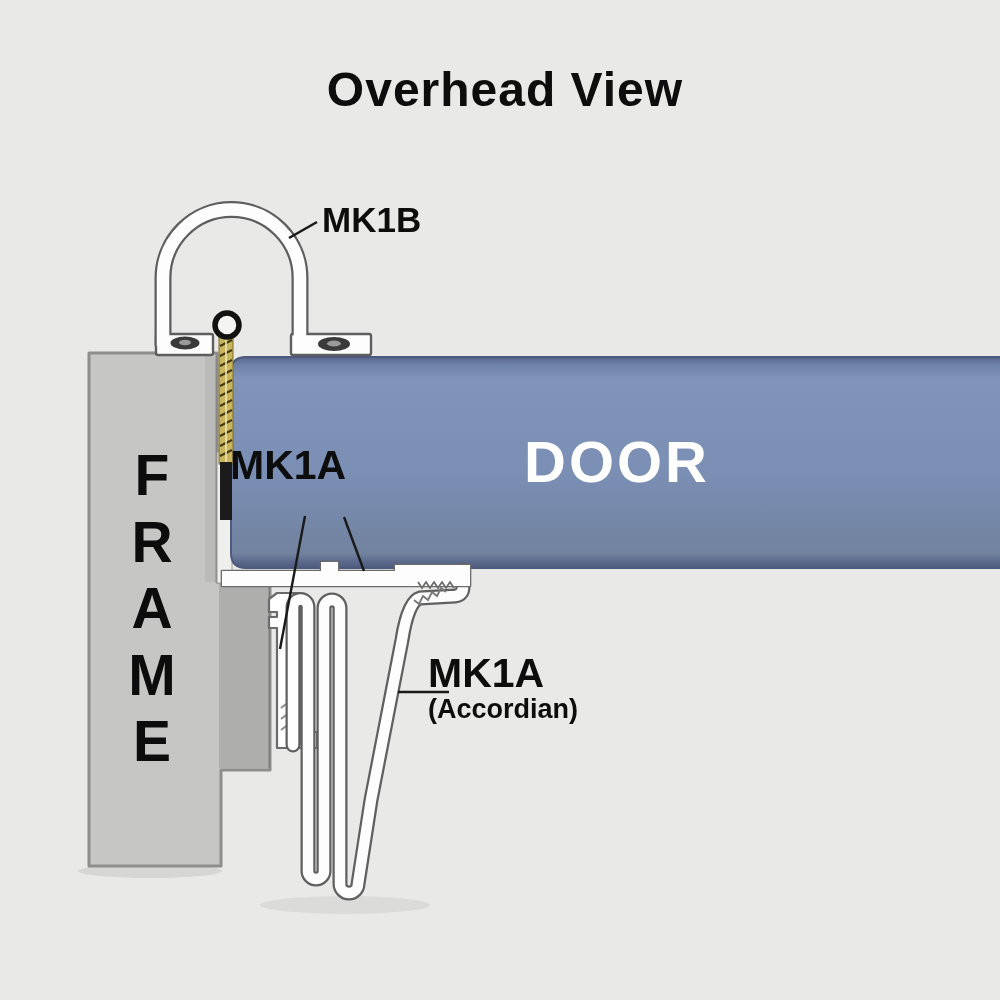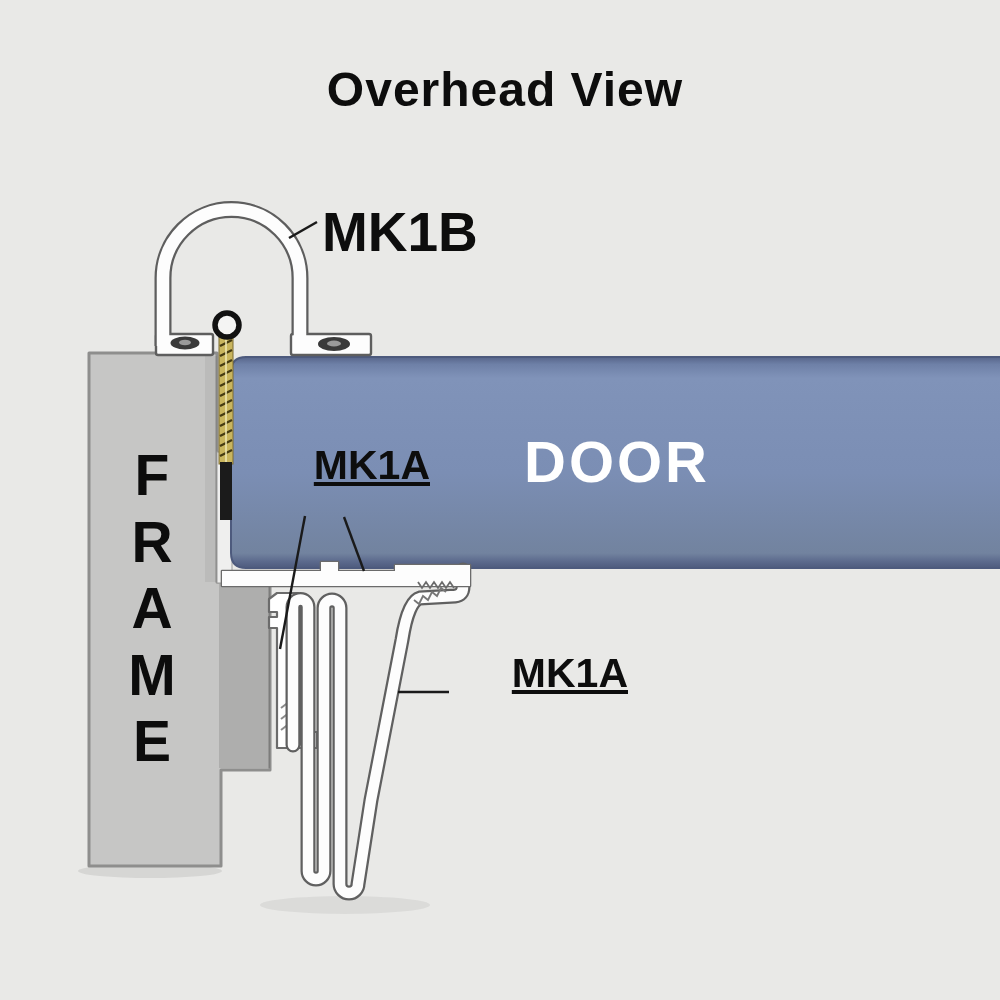--- a/index.html
+++ b/index.html
@@ -18,22 +18,22 @@
     color: #0d0d0d;
     font-weight: bold;
     white-space: nowrap;
   }
   .title {
     left: 0; top: 62px; width: 1010px;
     text-align: center;
     font-size: 48px;
     letter-spacing: 1px;
   }
-  .mk1b { left: 322px; top: 200px; font-size: 55px; }
-  .callout2 { text-align: right; line-height: 1.06; text-decoration: underline; }
+  .mk1b { left: 322px; top: 200px; font-size: 35px; }
+  .callout2 { text-align: left; line-height: 1.06; }
   .callout2 .big { font-size: 41px; }
   .callout2 .sub { font-size: 27px; }
   .fixing { left: 230px; top: 444px; width: 200px; }
   .accordian { left: 428px; top: 652px; width: 200px; }
   .doorword {
     left: 232px; top: 428px; width: 770px;
     text-align: center;
     color: #ffffff;
     font-size: 58px;
     letter-spacing: 3px;
@@ -158,20 +158,21 @@
   <div class="lbl title">Overhead View</div>
 
   <div class="lbl mk1b">MK1B</div>
 
   <div class="lbl callout2 fixing">
     <div class="big">MK1A</div>
   </div>
 
   <div class="lbl callout2 accordian">
     <div class="big">MK1A</div>
+    <div class="sub">(Accordian)</div>
   </div>
 
   <div class="lbl doorword">DOOR</div>
 
   <div class="lbl frameword">
     <span>F</span>
     <span>R</span>
     <span>A</span>
     <span>M</span>
     <span>E</span>

